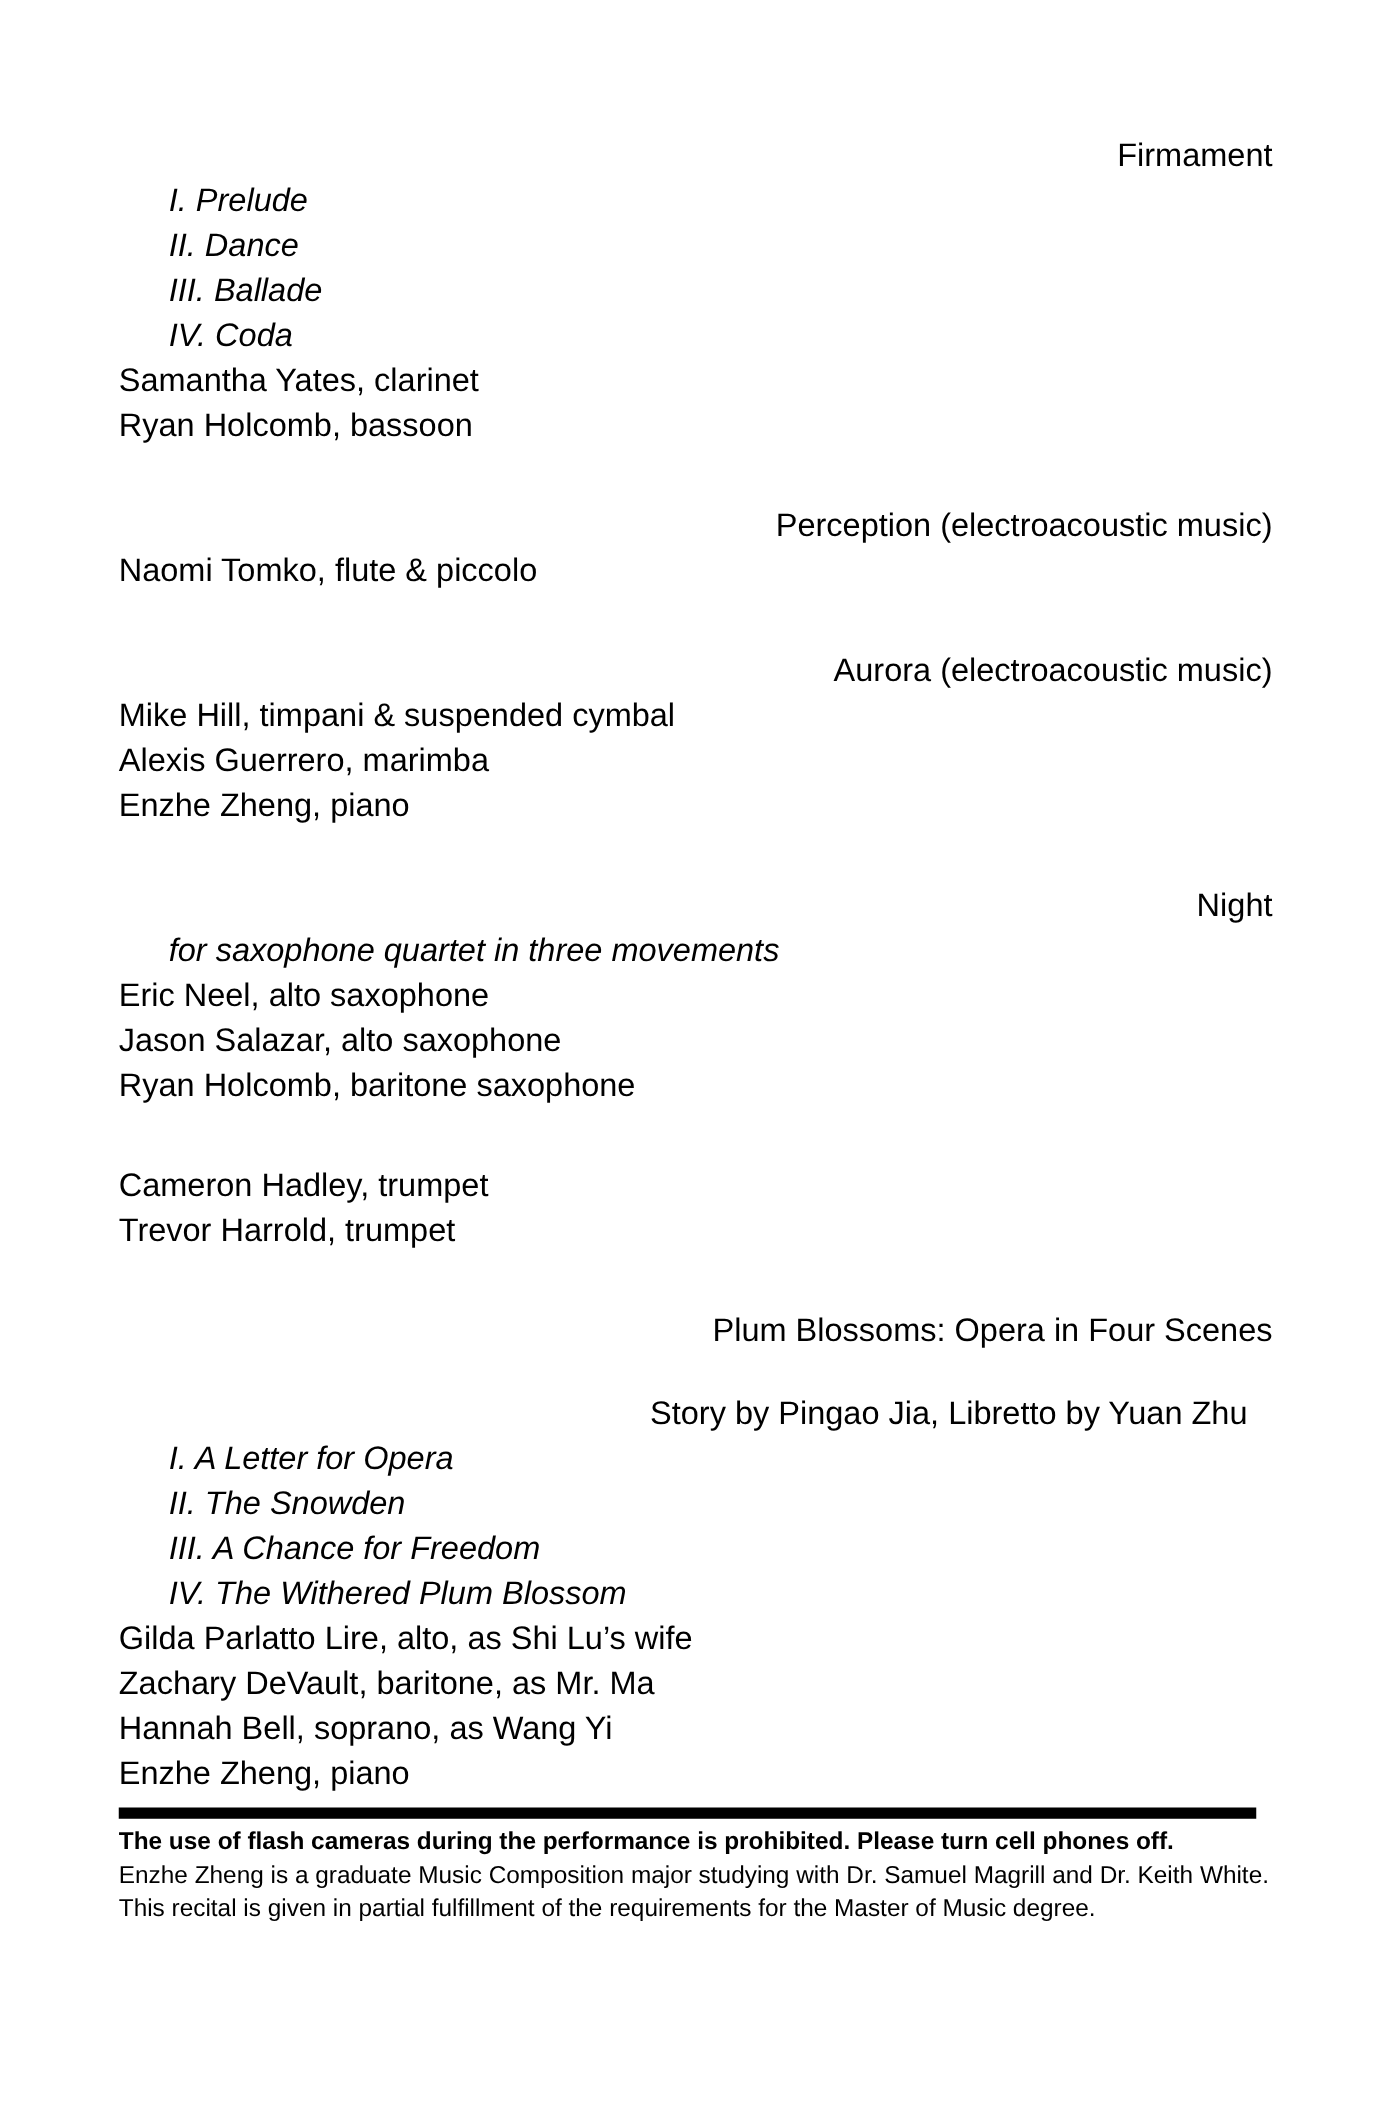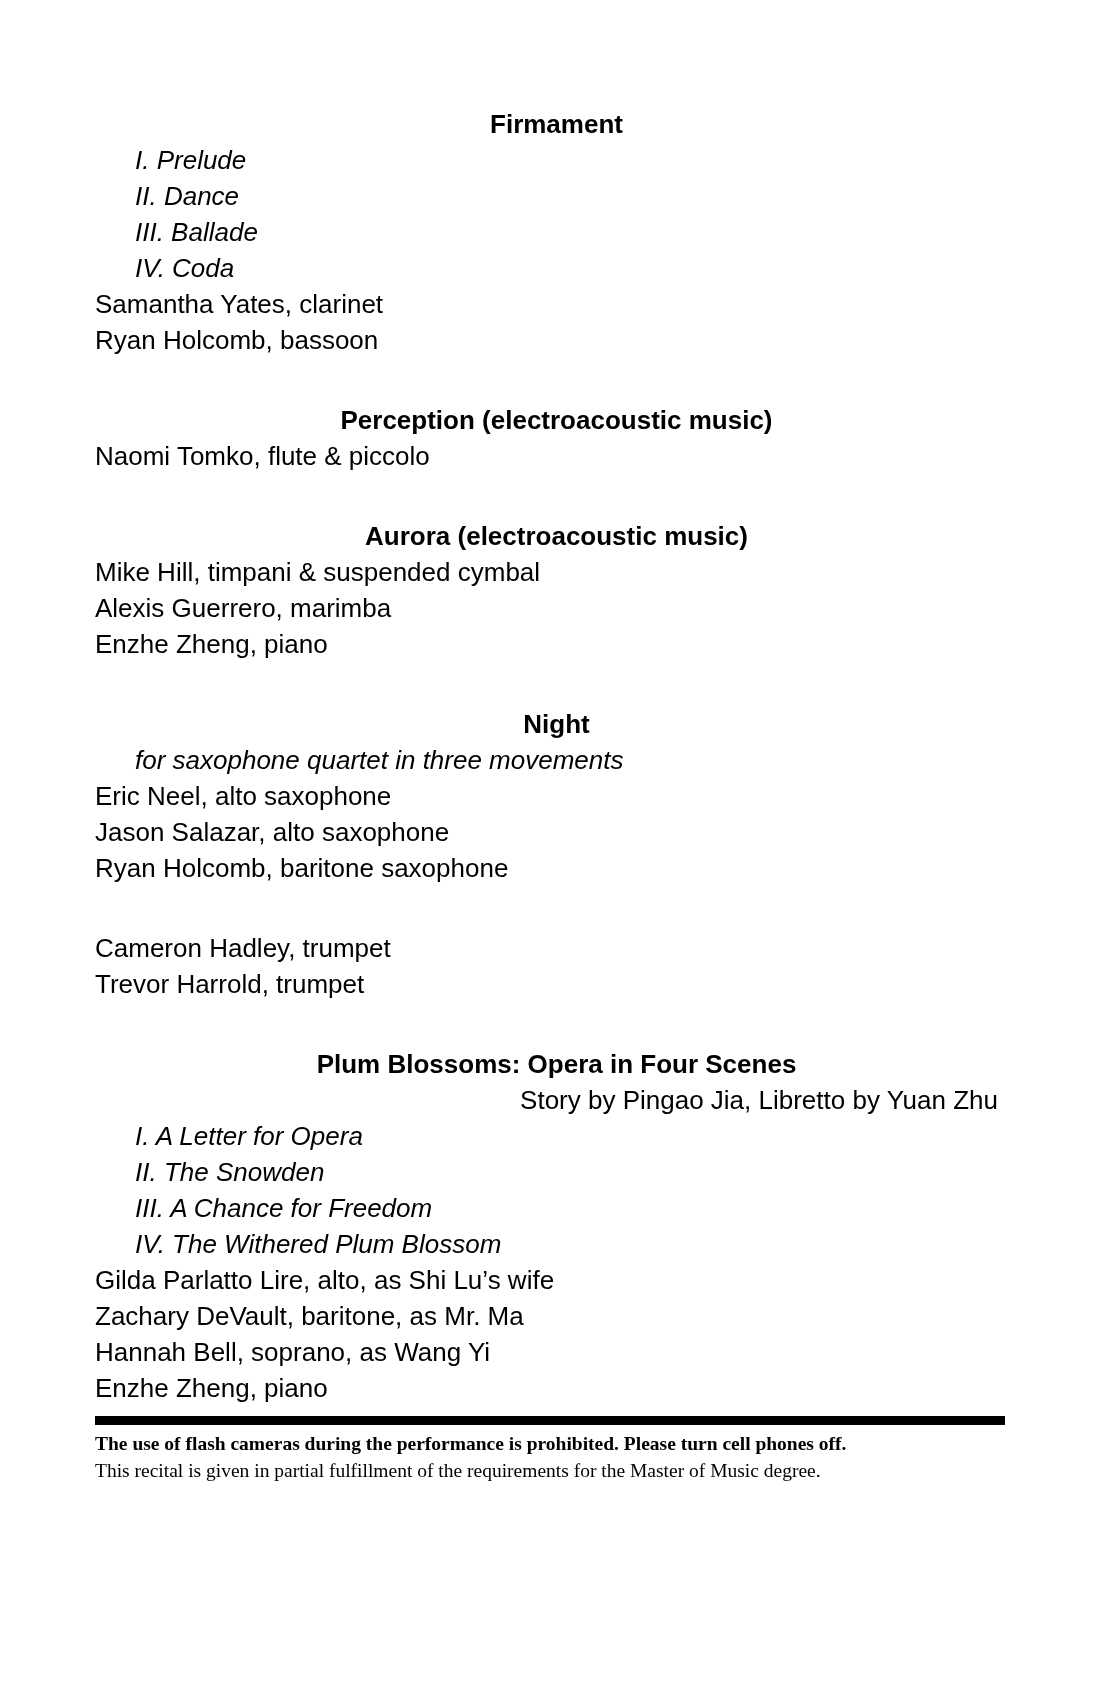--- a/index.html
+++ b/index.html
@@ -15,39 +15,39 @@
     width: 1113px; height: 1700px;
     padding: 106px 95px 0 95px;
   }
   .line {
     height: 36px;
     line-height: 36px;
     font-size: 26px;
     letter-spacing: 0px;
   }
   .piece + .piece { margin-top: 44px; }
-  .title { text-align: center; font-weight: bold; }
+  .title { text-align: right; }
   .movement, .subtitle {
     padding-left: 40px;
     font-style: italic;
   }
   .performer { }
-  .credit { text-align: right; padding-right: 20px; }
+  .credit { text-align: right; padding-right: 20px; margin-top: 30px; }
   .rule {
     height: 9px;
     width: 910px;
     background: #000000;
     margin-top: 10px;
   }
   .footer {
     margin-top: 5px;
     font-size: 19.5px;
     line-height: 27px;
   }
-  .fline { min-height: 27px; font-family: Liberation Serif, serif; }
+  .fline { min-height: 27px; }
   .fline.bold { font-weight: bold; }
 </style>
 </head>
 <body>
 
 <div class="page">
 
   <section class="piece">
     <div class="line title">Firmament</div>
     <div class="line movement">I. Prelude</div>
@@ -93,16 +93,17 @@
     <div class="line performer">Gilda Parlatto Lire, alto, as Shi Lu’s wife</div>
     <div class="line performer">Zachary DeVault, baritone, as Mr. Ma</div>
     <div class="line performer">Hannah Bell, soprano, as Wang Yi</div>
     <div class="line performer">Enzhe Zheng, piano</div>
   </section>
 
   <div class="rule"></div>
 
   <div class="footer">
     <div class="fline bold">The use of flash cameras during the performance is prohibited. Please turn cell phones off.</div>
+    <div class="fline">Enzhe Zheng is a graduate Music Composition major studying with Dr. Samuel Magrill and Dr. Keith White.</div>
     <div class="fline">This recital is given in partial fulfillment of the requirements for the Master of Music degree.</div>
   </div>
 
 </div>
 
 </body></html>

